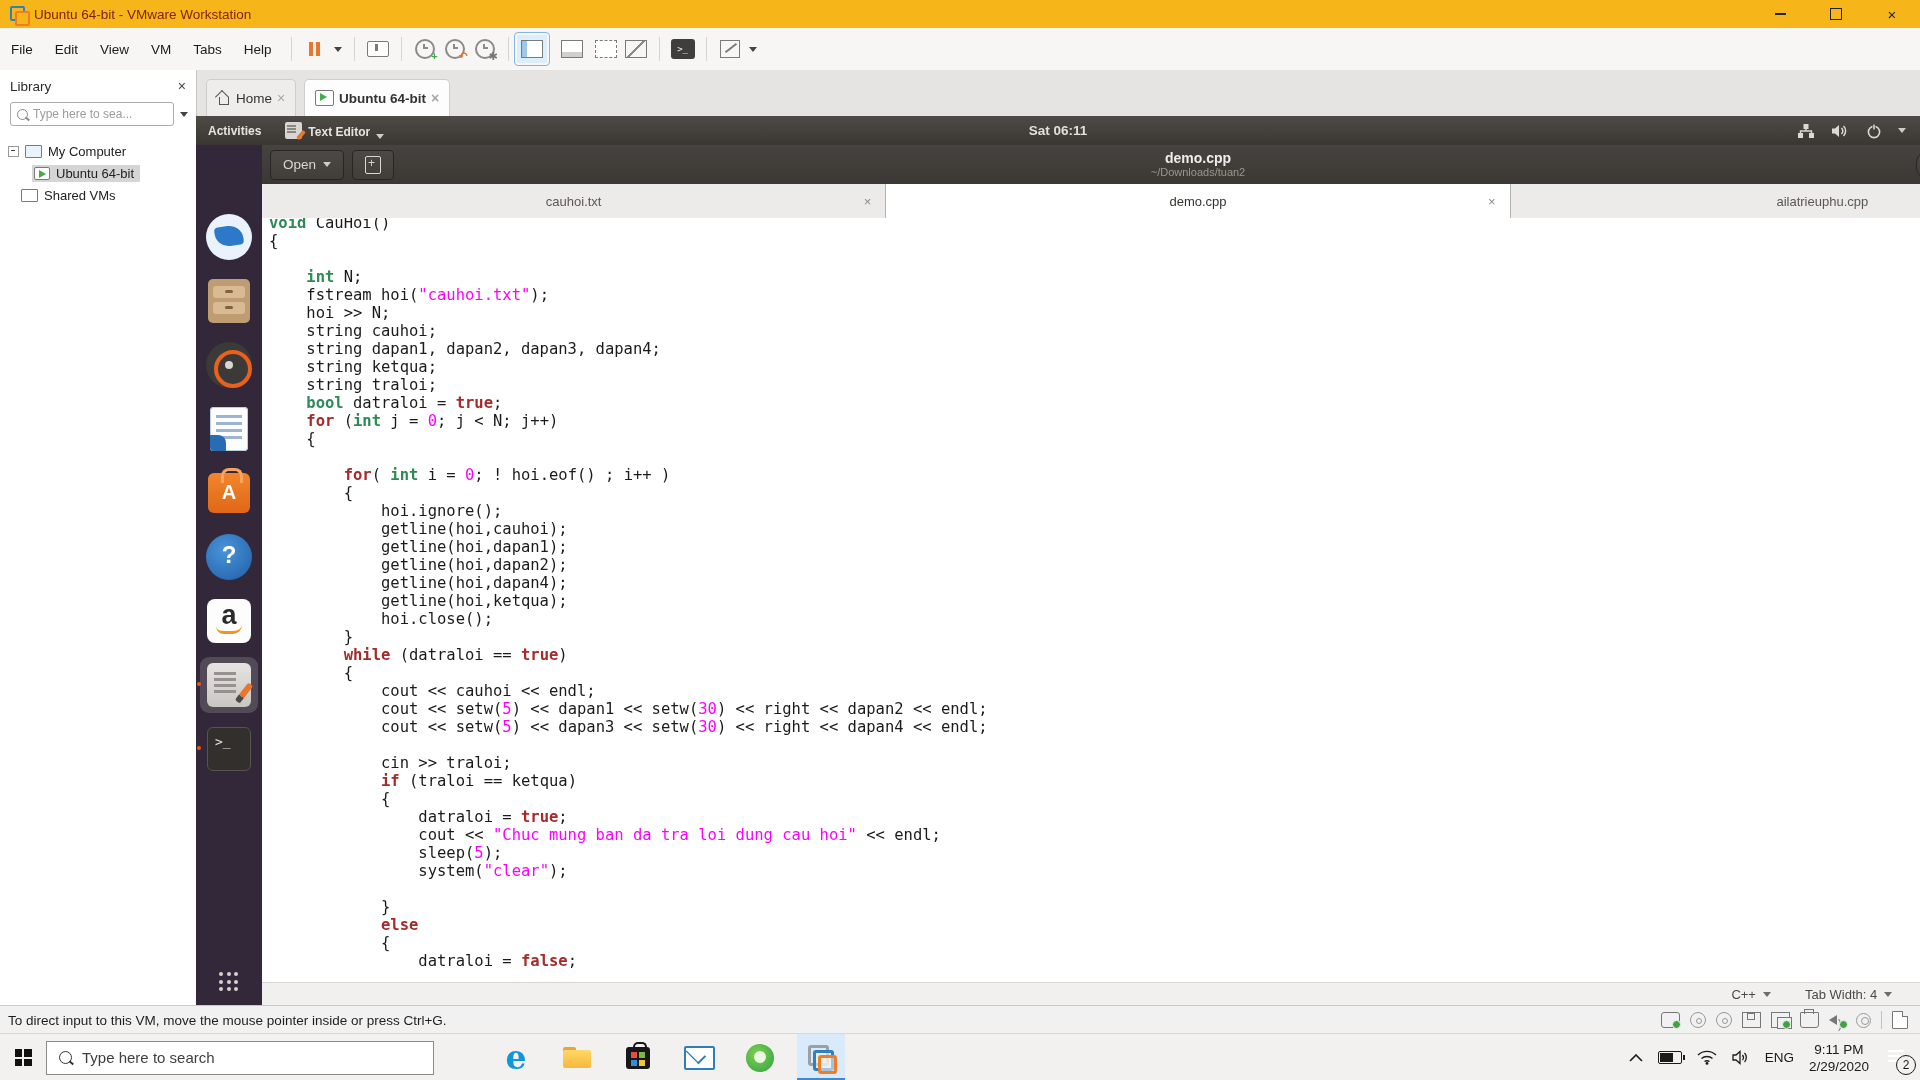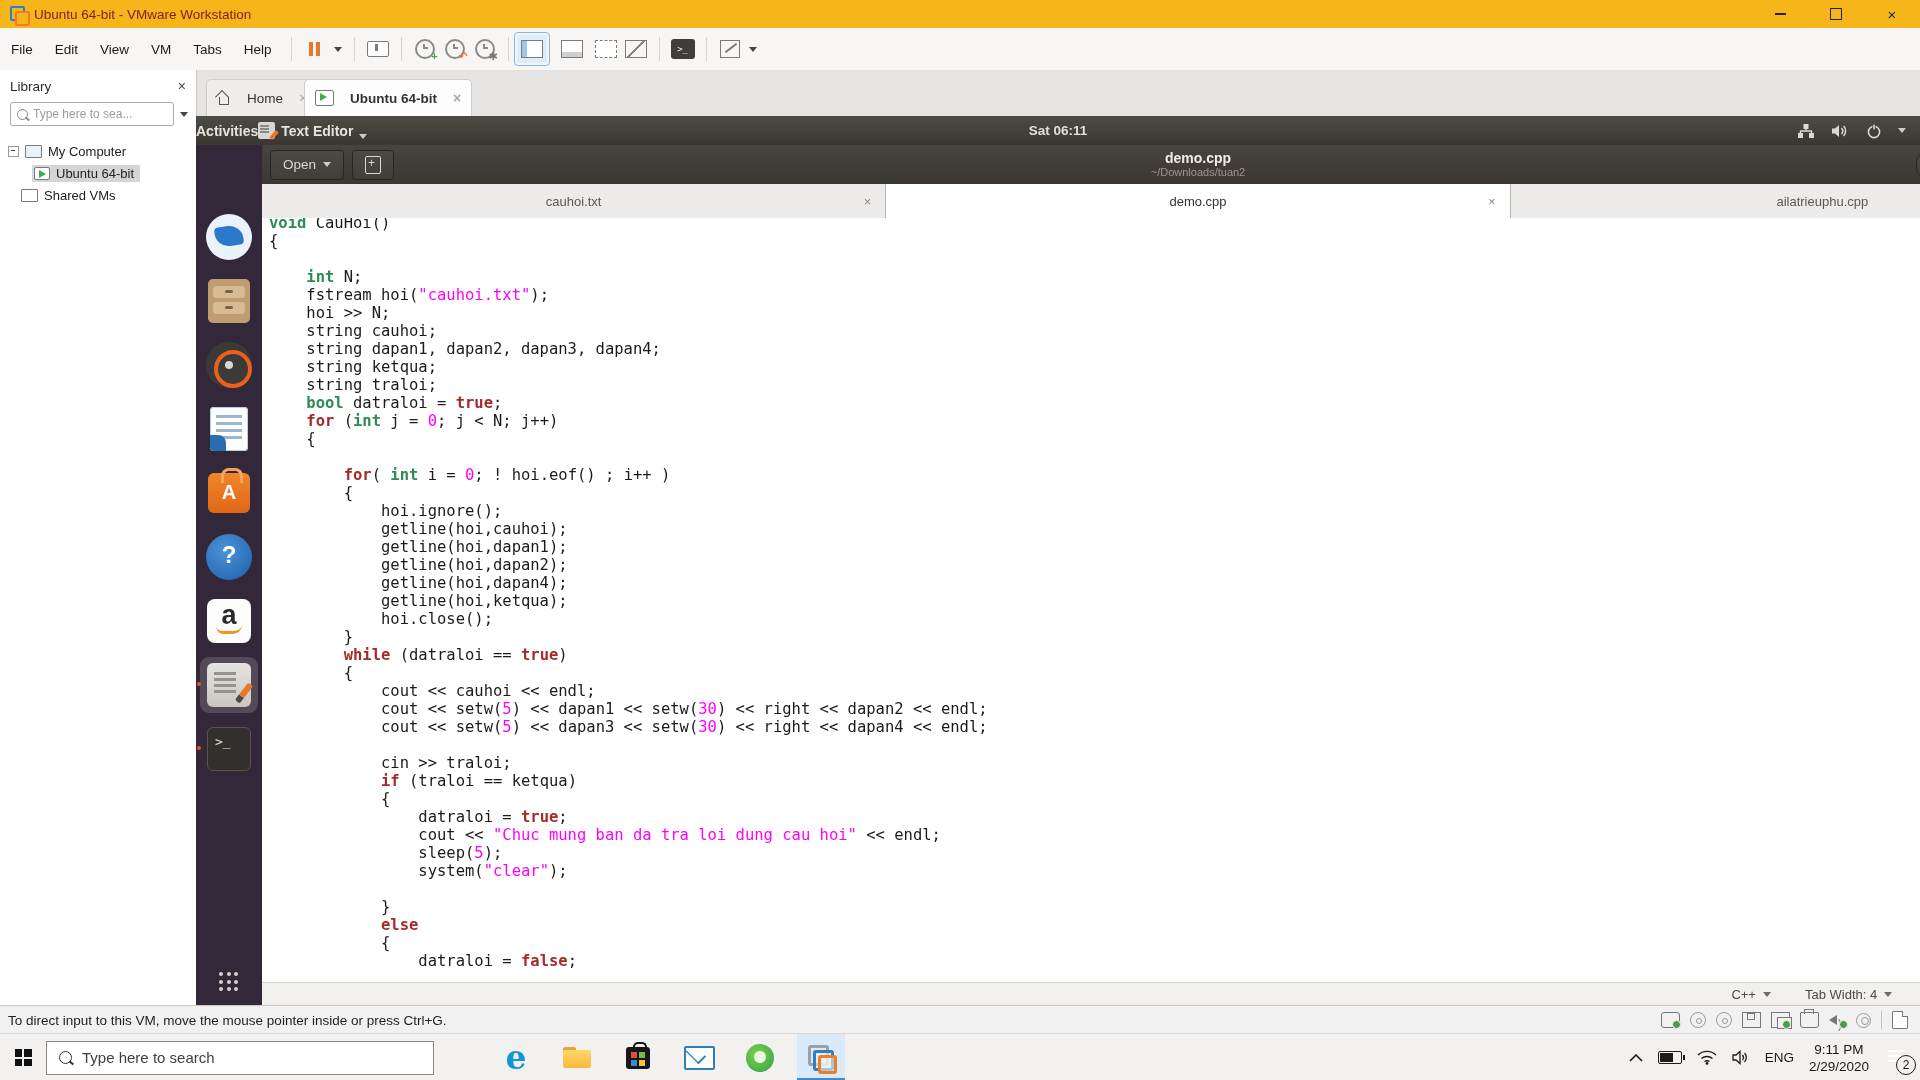--- a/index.html
+++ b/index.html
@@ -33,21 +33,21 @@
   .paneico{width:20px;height:16px;border:1.5px solid #7a7a7a;position:relative;background:#fff;}
   .pressed{background:#dcedfc;outline:1.5px solid #84b6e2;outline-offset:2px;border-radius:1px;}
   .ctrlico{width:20px;height:14px;border:1.5px solid #7a7a7a;border-radius:2px;position:relative;background:#fff;}
   .ctrlico:after{content:"";position:absolute;left:7px;top:2px;width:3px;height:7px;background:#7a7a7a;}
   .consoleico{width:24px;height:20px;background:#3f3e3c;border-radius:3px;color:#f2f2f2;
       font-family:"DejaVu Sans Mono",monospace;font-size:9px;display:flex;align-items:center;justify-content:center;}
   .stretchico{width:18px;height:16px;border:1.5px solid #7a7a7a;position:relative;}
   .stretchico:after{content:"";position:absolute;left:3px;top:6px;width:14px;height:2px;background:#7a7a7a;transform:rotate(-38deg);}
   
   .tabstrip{left:196px;top:70px;width:1724px;height:46px;background:#e6e4e3;}
-  .vmtab{position:absolute;bottom:0;height:36px;display:flex;align-items:center;gap:16px;padding:0 10px;
+  .vmtab{position:absolute;bottom:0;height:36px;display:flex;align-items:center;gap:5px;padding:0 10px;
      border:1px solid #cfcdcb;border-bottom:none;border-radius:5px 5px 0 0;background:#efedec;font-size:13.5px;color:#333;}
   .vmtab.active{background:#fdfdfd;font-weight:bold;}
   .tabclose{color:#a9a7a5;font-size:14px;line-height:1;}
   .homeico{width:14px;height:13px;position:relative;}
   .homeico:before{content:"";position:absolute;left:2px;top:5px;width:10px;height:8px;border:1.6px solid #555;border-top:none;box-sizing:border-box;}
   .homeico:after{content:"";position:absolute;left:0px;top:0px;width:9px;height:9px;border-top:1.6px solid #555;border-left:1.6px solid #555;transform:rotate(45deg);}
   .vmscreen{width:17px;height:14px;border:1.6px solid #7c7a78;border-radius:2px;position:relative;background:#fff;}
   .vmscreen:after{content:"";position:absolute;left:4px;top:2px;width:0;height:0;border-top:4px solid transparent;border-bottom:4px solid transparent;border-left:7px solid #3fae49;}
   
   .library{left:0;top:70px;width:196px;height:935px;background:#fff;border-right:1px solid #c9c7c5;}
@@ -60,21 +60,21 @@
   .ph{font-size:12px;color:#9b9b9b;white-space:nowrap;overflow:hidden;}
   .tree{padding:6px 0 0 8px;font-size:13px;color:#222;}
   .trow{display:flex;align-items:center;gap:6px;height:22px;}
   .expander{width:9px;height:9px;border:1px solid #9a9a9a;position:relative;background:#fff;flex:none;}
   .expander:after{content:"";position:absolute;left:1.5px;top:3.5px;width:4.5px;height:1.2px;background:#444;}
   .monico{width:15px;height:11px;border:1.5px solid #7c7a78;border-radius:1px;position:relative;background:#eaf2fa;flex:none;}
   .sel{background:#d5d5d5;padding:1px 6px 1px 2px;display:flex;align-items:center;gap:6px;border-radius:1px;}
   
   .guest{left:196px;top:116px;width:1724px;height:889px;background:#2e2630;}
   .topbar{position:absolute;left:0;top:0;width:1724px;height:29px;background:linear-gradient(#4e4a45,#3a3733);display:flex;align-items:center;color:#e6e3de;}
-  .tb-item{font-size:14px;font-weight:600;padding:0 0;}
+  .tb-item{font-size:12px;font-weight:600;padding:0 12px;}
   .tb-appicon{width:17px;height:17px;background:#d8d6d2;border-radius:2px;position:relative;margin-right:6px;}
   .tb-appicon:after{content:"";position:absolute;left:2px;top:3px;width:9px;height:1.5px;background:#8a8880;box-shadow:0 3px 0 #8a8880,0 6px 0 #8a8880;}
   .tb-appicon:before{content:"";position:absolute;right:-1px;bottom:-1px;width:4px;height:10px;background:#e8762d;transform:rotate(40deg);border-radius:1px;}
   .tb-caret{width:0;height:0;border-left:4px solid transparent;border-right:4px solid transparent;border-top:5px solid #cfccc7;margin-left:6px;}
   .tb-clock{position:absolute;left:0;right:0;text-align:center;font-size:13.5px;font-weight:600;color:#e2dfda;}
   .tb-right{margin-left:auto;display:flex;align-items:center;gap:16px;padding-right:14px;z-index:2;}
   
   .dock{position:absolute;left:0;top:29px;width:66px;height:860px;background:#332839;display:flex;flex-direction:column;align-items:center;padding-top:5px;}
   .dock-item{width:46px;height:46px;margin-bottom:18px;position:relative;flex:none;}
   .focus-bg{position:absolute;left:-6px;top:-5px;width:58px;height:56px;background:rgba(255,255,255,0.16);border-radius:9px;}

